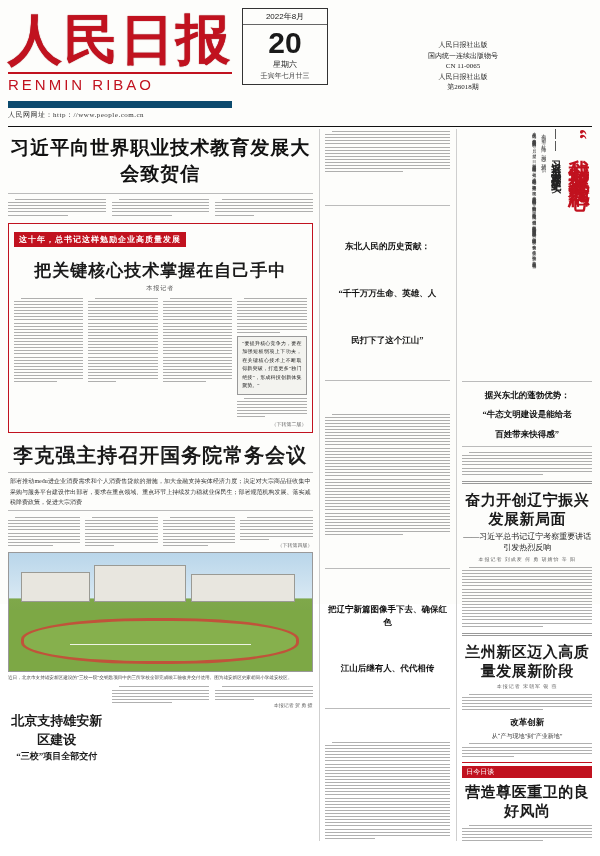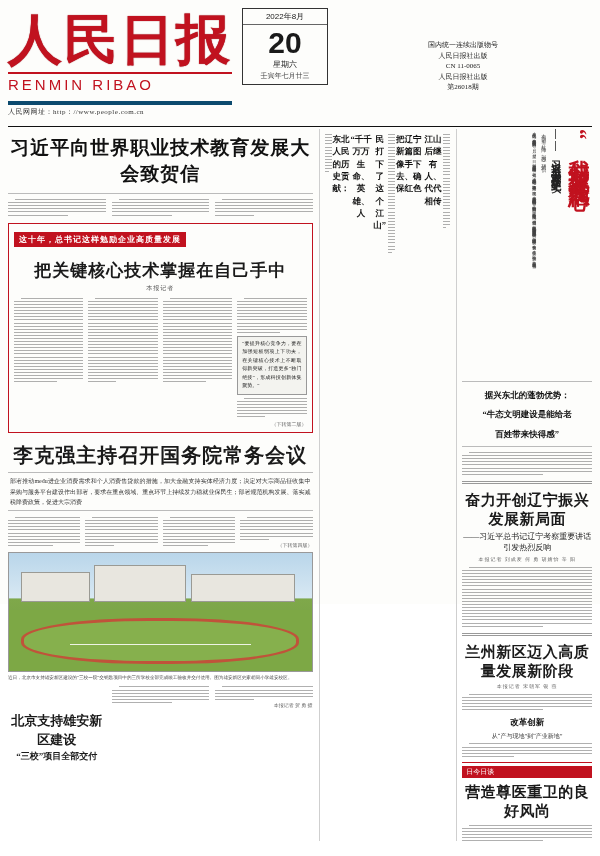--- a/index.html
+++ b/index.html
@@ -40,21 +40,21 @@
   }
   .logo-rule{
     height:2px;background:#c1121f;margin:3px 0 2px 0;width:224px;
   }
   .logo-py{
     color:#c1121f;font-size:15px;letter-spacing:3px;font-weight:normal;
     font-family:"Liberation Sans", sans-serif;
   }
   .logo-sub{
     font-size:7px;color:#333;margin-top:8px;letter-spacing:.5px;
-    border-top:4px solid #0c4a6e;padding-top:2px;width:224px;
+    border-top:7px solid #0c4a6e;padding-top:2px;width:224px;
   }
   .date-box{
     width:84px;border:1px solid #333;margin:2px 6px 0 6px;
     text-align:center;padding:2px 0 3px 0;
     font-family:"Liberation Sans", sans-serif;
   }
   .date-top{font-size:8px;border-bottom:1px solid #666;padding-bottom:2px;}
   .date-day{font-size:30px;font-weight:bold;line-height:1.05;margin-top:2px;}
   .date-w{font-size:8px;}
   .date-lunar{font-size:7px;color:#444;margin-top:1px;}
@@ -85,21 +85,21 @@
   .fauxline.indent{margin-left:7px;}
 
   
   .body{
     display:flex;
     gap:6px;
     margin-top:2px;
     height:712px;
   }
   .col-left{width:310px;display:flex;flex-direction:column;}
-  .col-mid{width:128px;display:flex;flex-direction:row;border-left:1px solid #cfcfcf;padding-left:5px;justify-content:space-between;}
+  .col-mid{width:128px;display:flex;flex-direction:column;border-left:1px solid #cfcfcf;padding-left:5px;justify-content:space-between;}
   .col-right{width:132px;display:flex;flex-direction:column;border-left:1px solid #cfcfcf;padding-left:5px;}
 
   .threecol{display:flex;gap:6px;}
   .threecol > div{flex:1;}
   .fourcol{display:flex;gap:5px;}
   .fourcol > div{flex:1;}
 
   
   .feature{
     border:1px solid #c1121f;
@@ -208,22 +208,22 @@
     </div>
 
     <div class="date-box">
       <div class="date-top">2022年8月</div>
       <div class="date-day">20</div>
       <div class="date-w">星期六</div>
       <div class="date-lunar">壬寅年七月廿三</div>
     </div>
 
     <div class="info-col">
+      <div>人民日报社出版</div>
       <div>国内统一连续出版物号</div>
-      <div>人民日报社出版</div>
       <div>CN 11-0065</div>
       <div>人民日报社出版</div>
       <div>第26018期</div>
     </div>
   </div>
 
   <div class="body">
 
     <div class="col-left">
 

